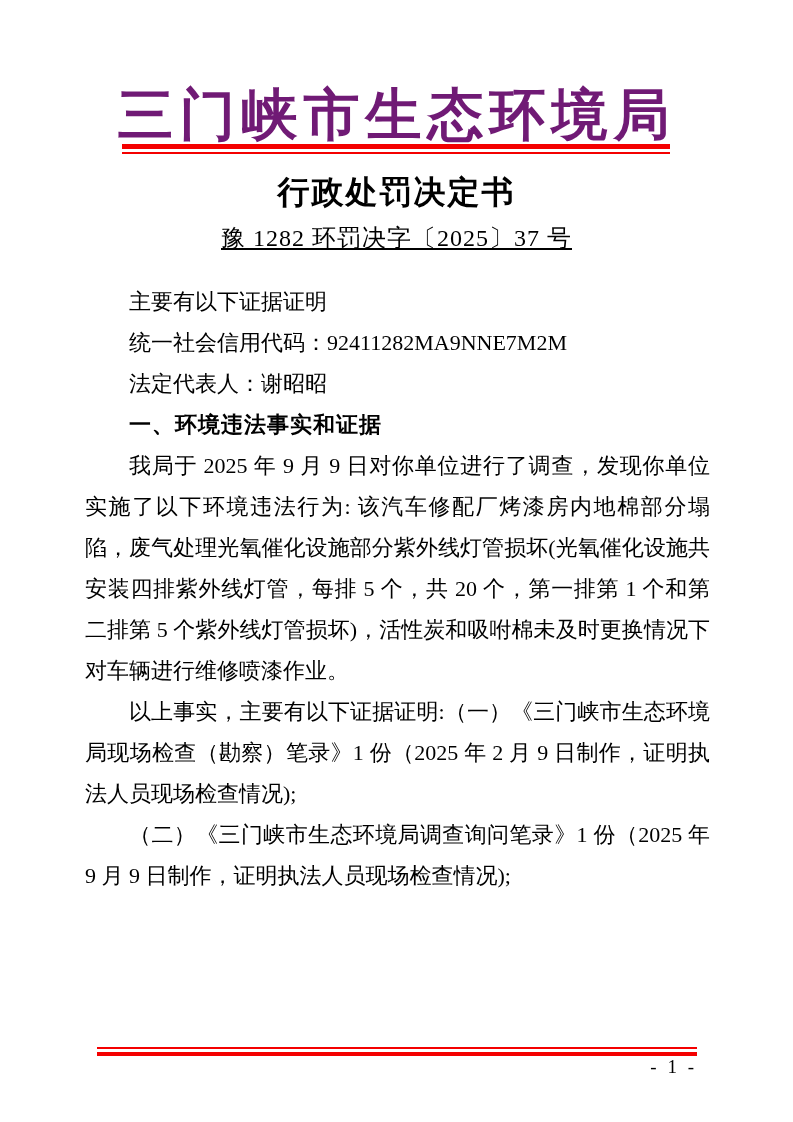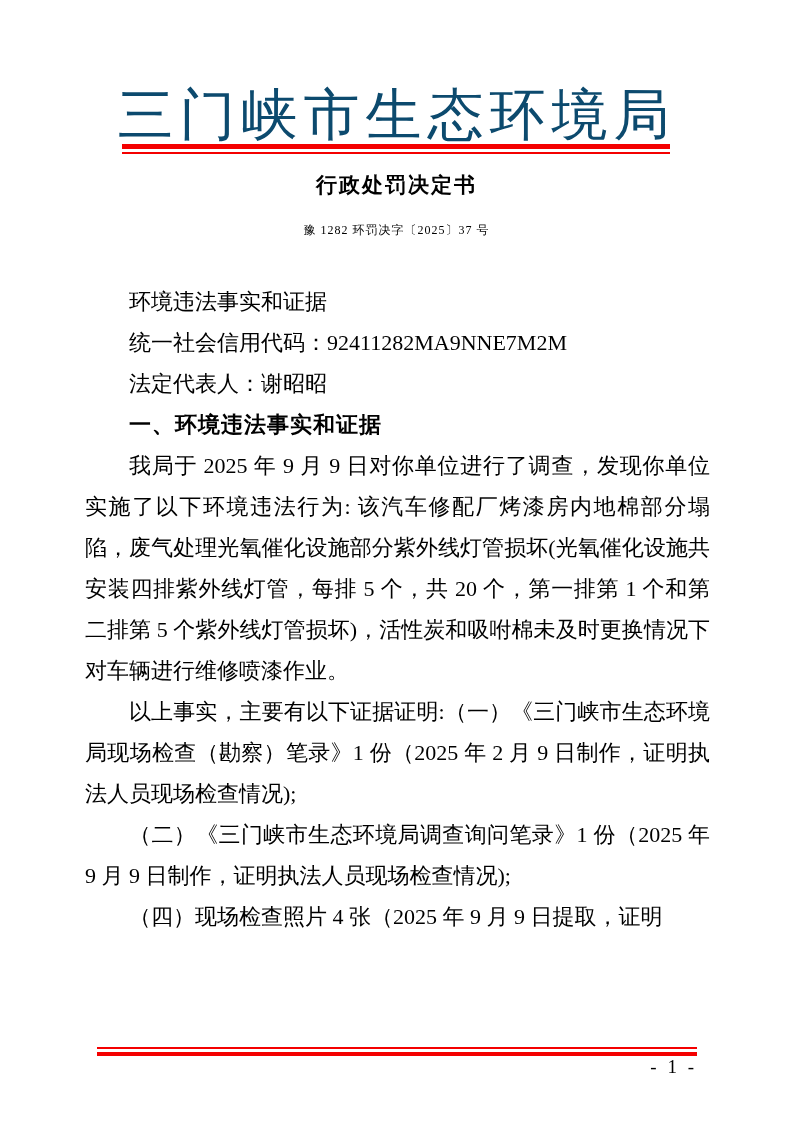--- a/index.html
+++ b/index.html
@@ -14,53 +14,54 @@
     color: #000000;
   }
   .masthead-title {
     position: absolute;
     top: 84px;
     left: 0;
     width: 100%;
     text-align: center;
     font-size: 56px;
     line-height: 62px;
-    font-weight: 400;
-    color: #0c4a6e;
+    font-weight: 700;
+    color: #701a75;
     letter-spacing: 6px;
     white-space: nowrap;
   }
   .masthead-rule {
     position: absolute;
     top: 144px;
     left: 122px;
     width: 548px;
     height: 10px;
     box-sizing: border-box;
     border-top: 5px solid #f40000;
     border-bottom: 2px solid #f40000;
   }
   .doc-title {
     position: absolute;
     top: 171px;
     left: 0;
     width: 100%;
     text-align: center;
-    font-size: 21px;
+    font-size: 32px;
     font-weight: 700;
     letter-spacing: 2px;
   }
   .doc-number {
     position: absolute;
     top: 222px;
     left: 0;
     width: 100%;
     text-align: center;
-    font-size: 12px;
+    font-size: 24px;
     letter-spacing: 1px;
+    text-decoration: underline;
   }
   .body-text {
     position: absolute;
     left: 85px;
     top: 281px;
     width: 625px;
     font-size: 22px;
     line-height: 41px;
     text-align: justify;
   }
@@ -104,27 +105,26 @@
 
   <div class="masthead-title">三门峡市生态环境局</div>
 
   <div class="masthead-rule"></div>
 
   <div class="doc-title">行政处罚决定书</div>
 
   <div class="doc-number">豫 1282 环罚决字〔2025〕37 号</div>
 
   <div class="body-text">
-    <p>环境违法事实和证据</p>
+    <p>主要有以下证据证明</p>
     <p>统一社会信用代码：92411282MA9NNE7M2M</p>
     <p>法定代表人：谢昭昭</p>
     <p class="section-heading">一、环境违法事实和证据</p>
     <p class="para-underline">我局于 2025 年 9 月 9 日对你单位进行了调查，发现你单位实施了以下环境违法行为: 该汽车修配厂烤漆房内地棉部分塌陷，废气处理光氧催化设施部分紫外线灯管损坏(光氧催化设施共安装四排紫外线灯管，每排 5 个，共 20 个，第一排第 1 个和第二排第 5 个紫外线灯管损坏)，活性炭和吸咐棉未及时更换情况下对车辆进行维修喷漆作业。</p>
     <p>以上事实，主要有以下证据证明:（一）《三门峡市生态环境局现场检查（勘察）笔录》1 份（2025 年 2 月 9 日制作，证明执法人员现场检查情况);</p>
     <p>（二）《三门峡市生态环境局调查询问笔录》1 份（2025 年 9 月 9 日制作，证明执法人员现场检查情况);</p>
-    <p>（四）现场检查照片 4 张（2025 年 9 月 9 日提取，证明</p>
   </div>
 
   <div class="footer-rule"></div>
 
   <div class="page-number">- 1 -</div>
 
 </div>
 
 </body></html>

